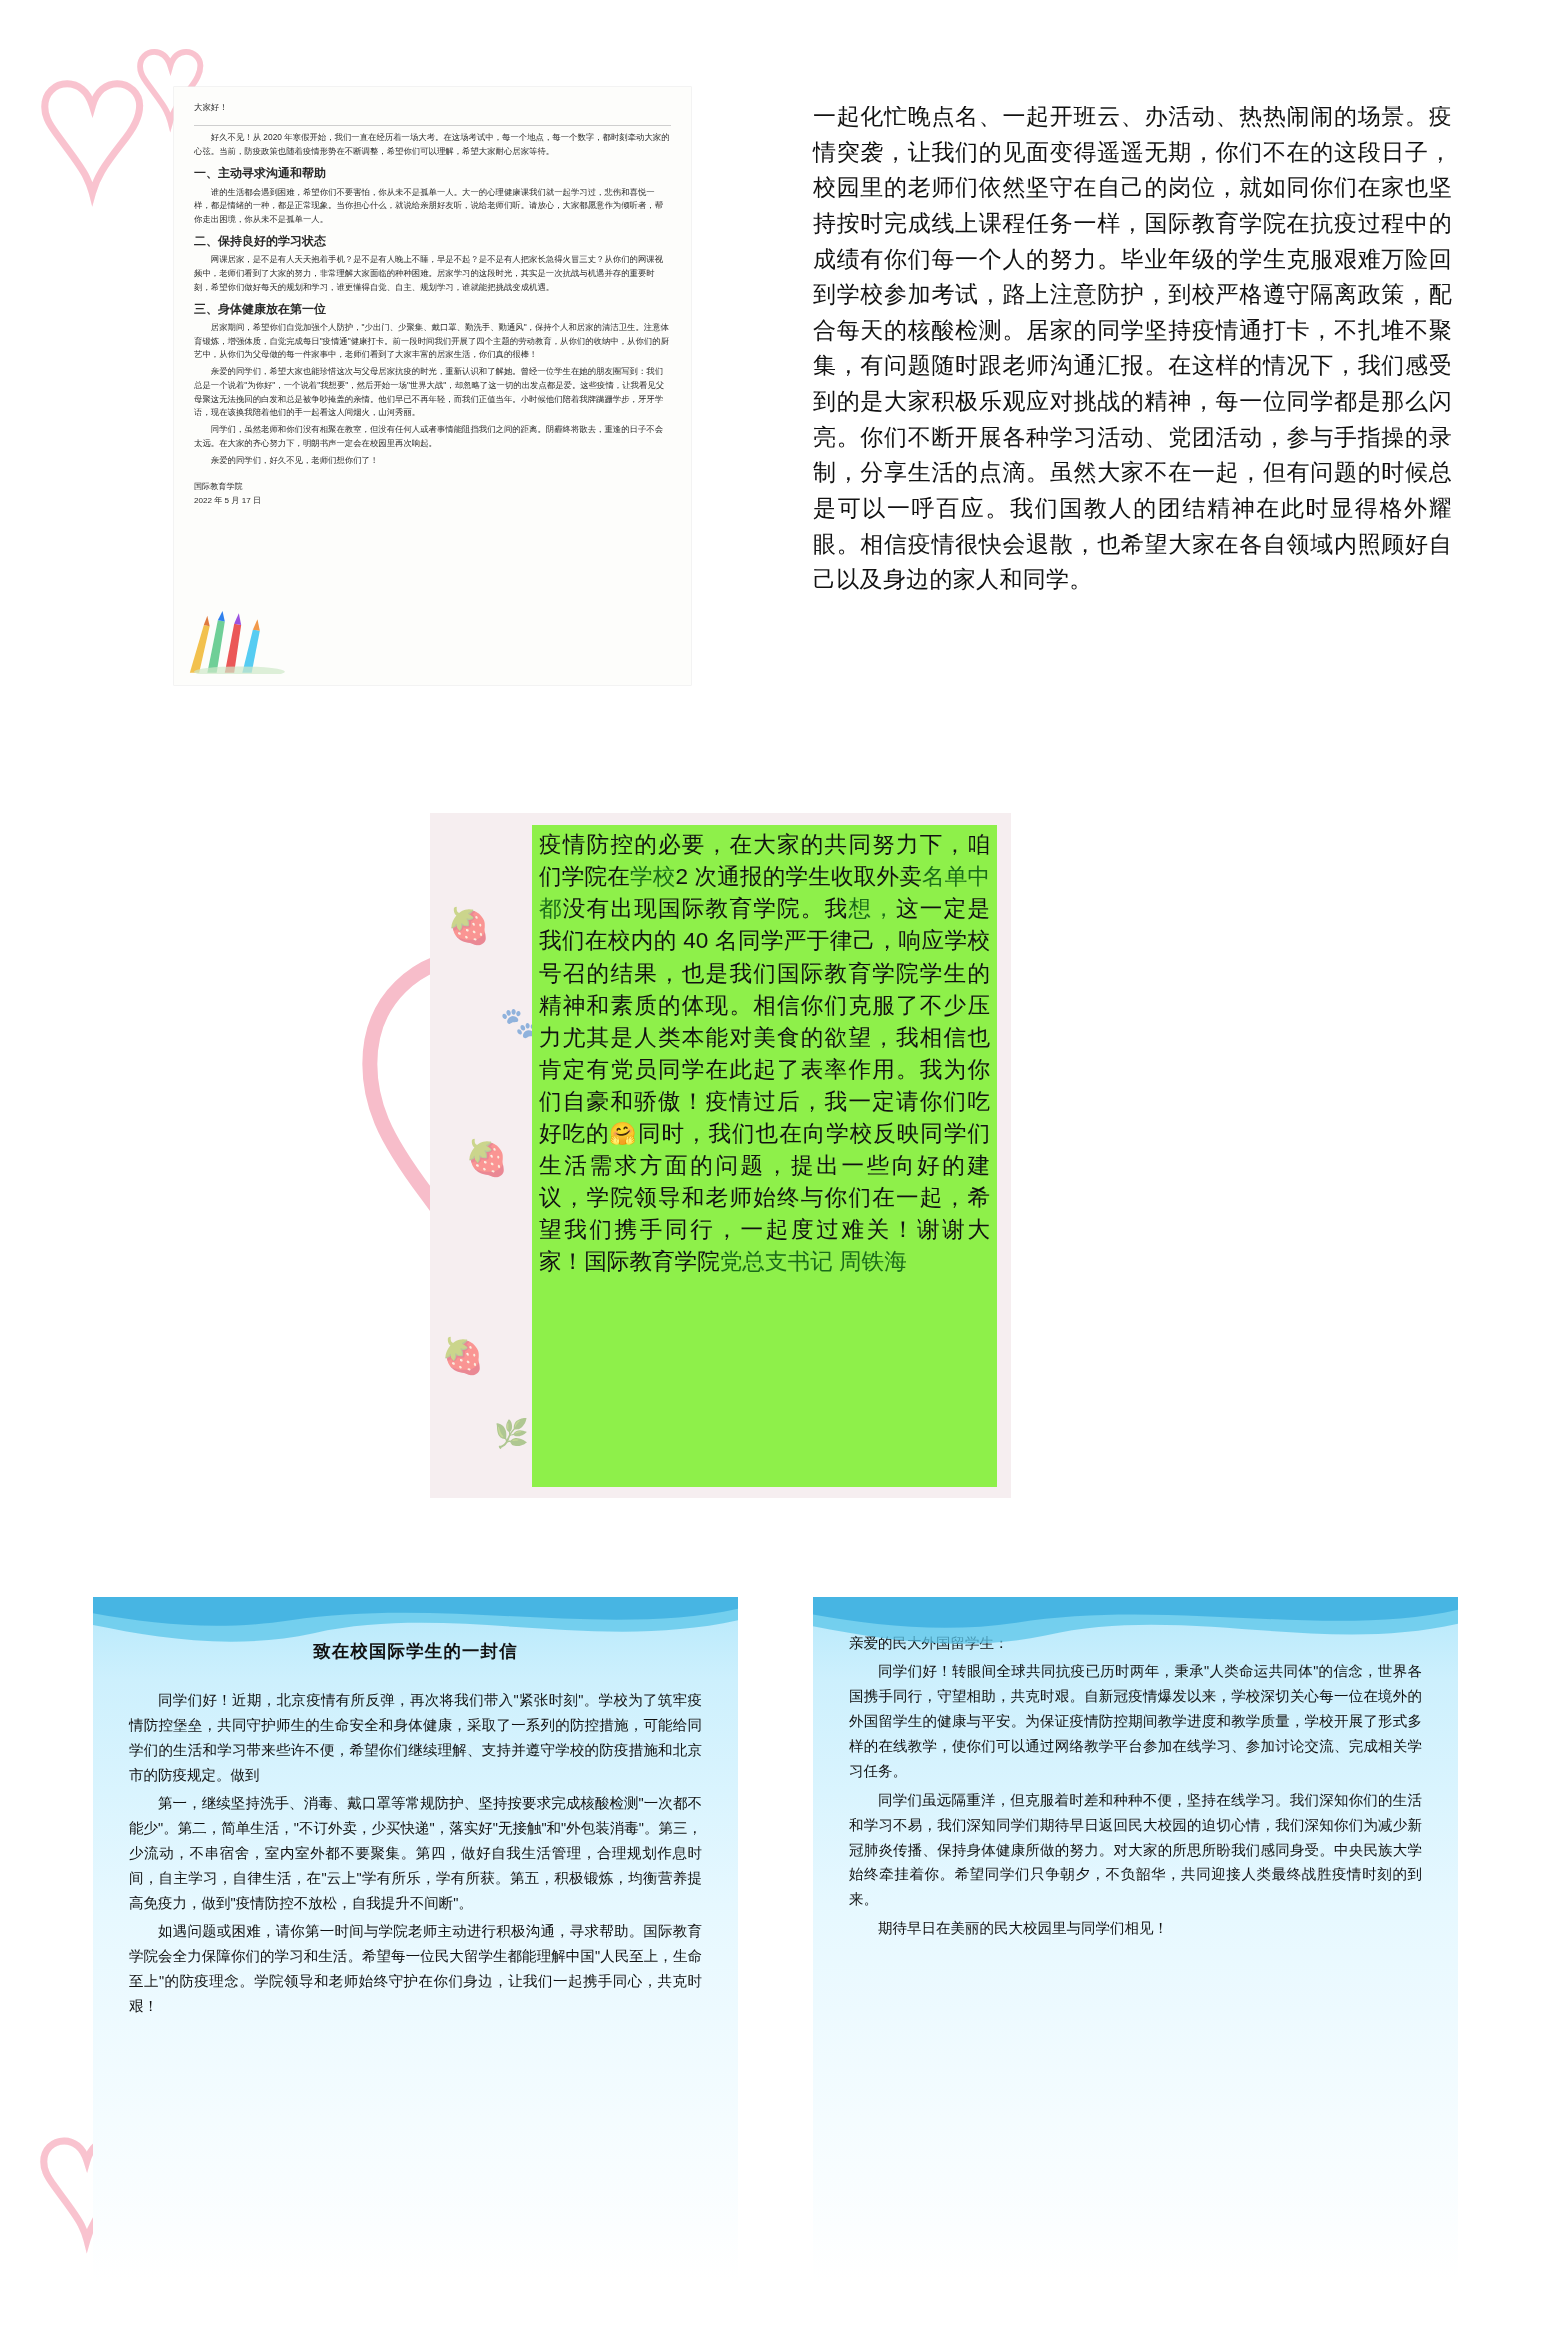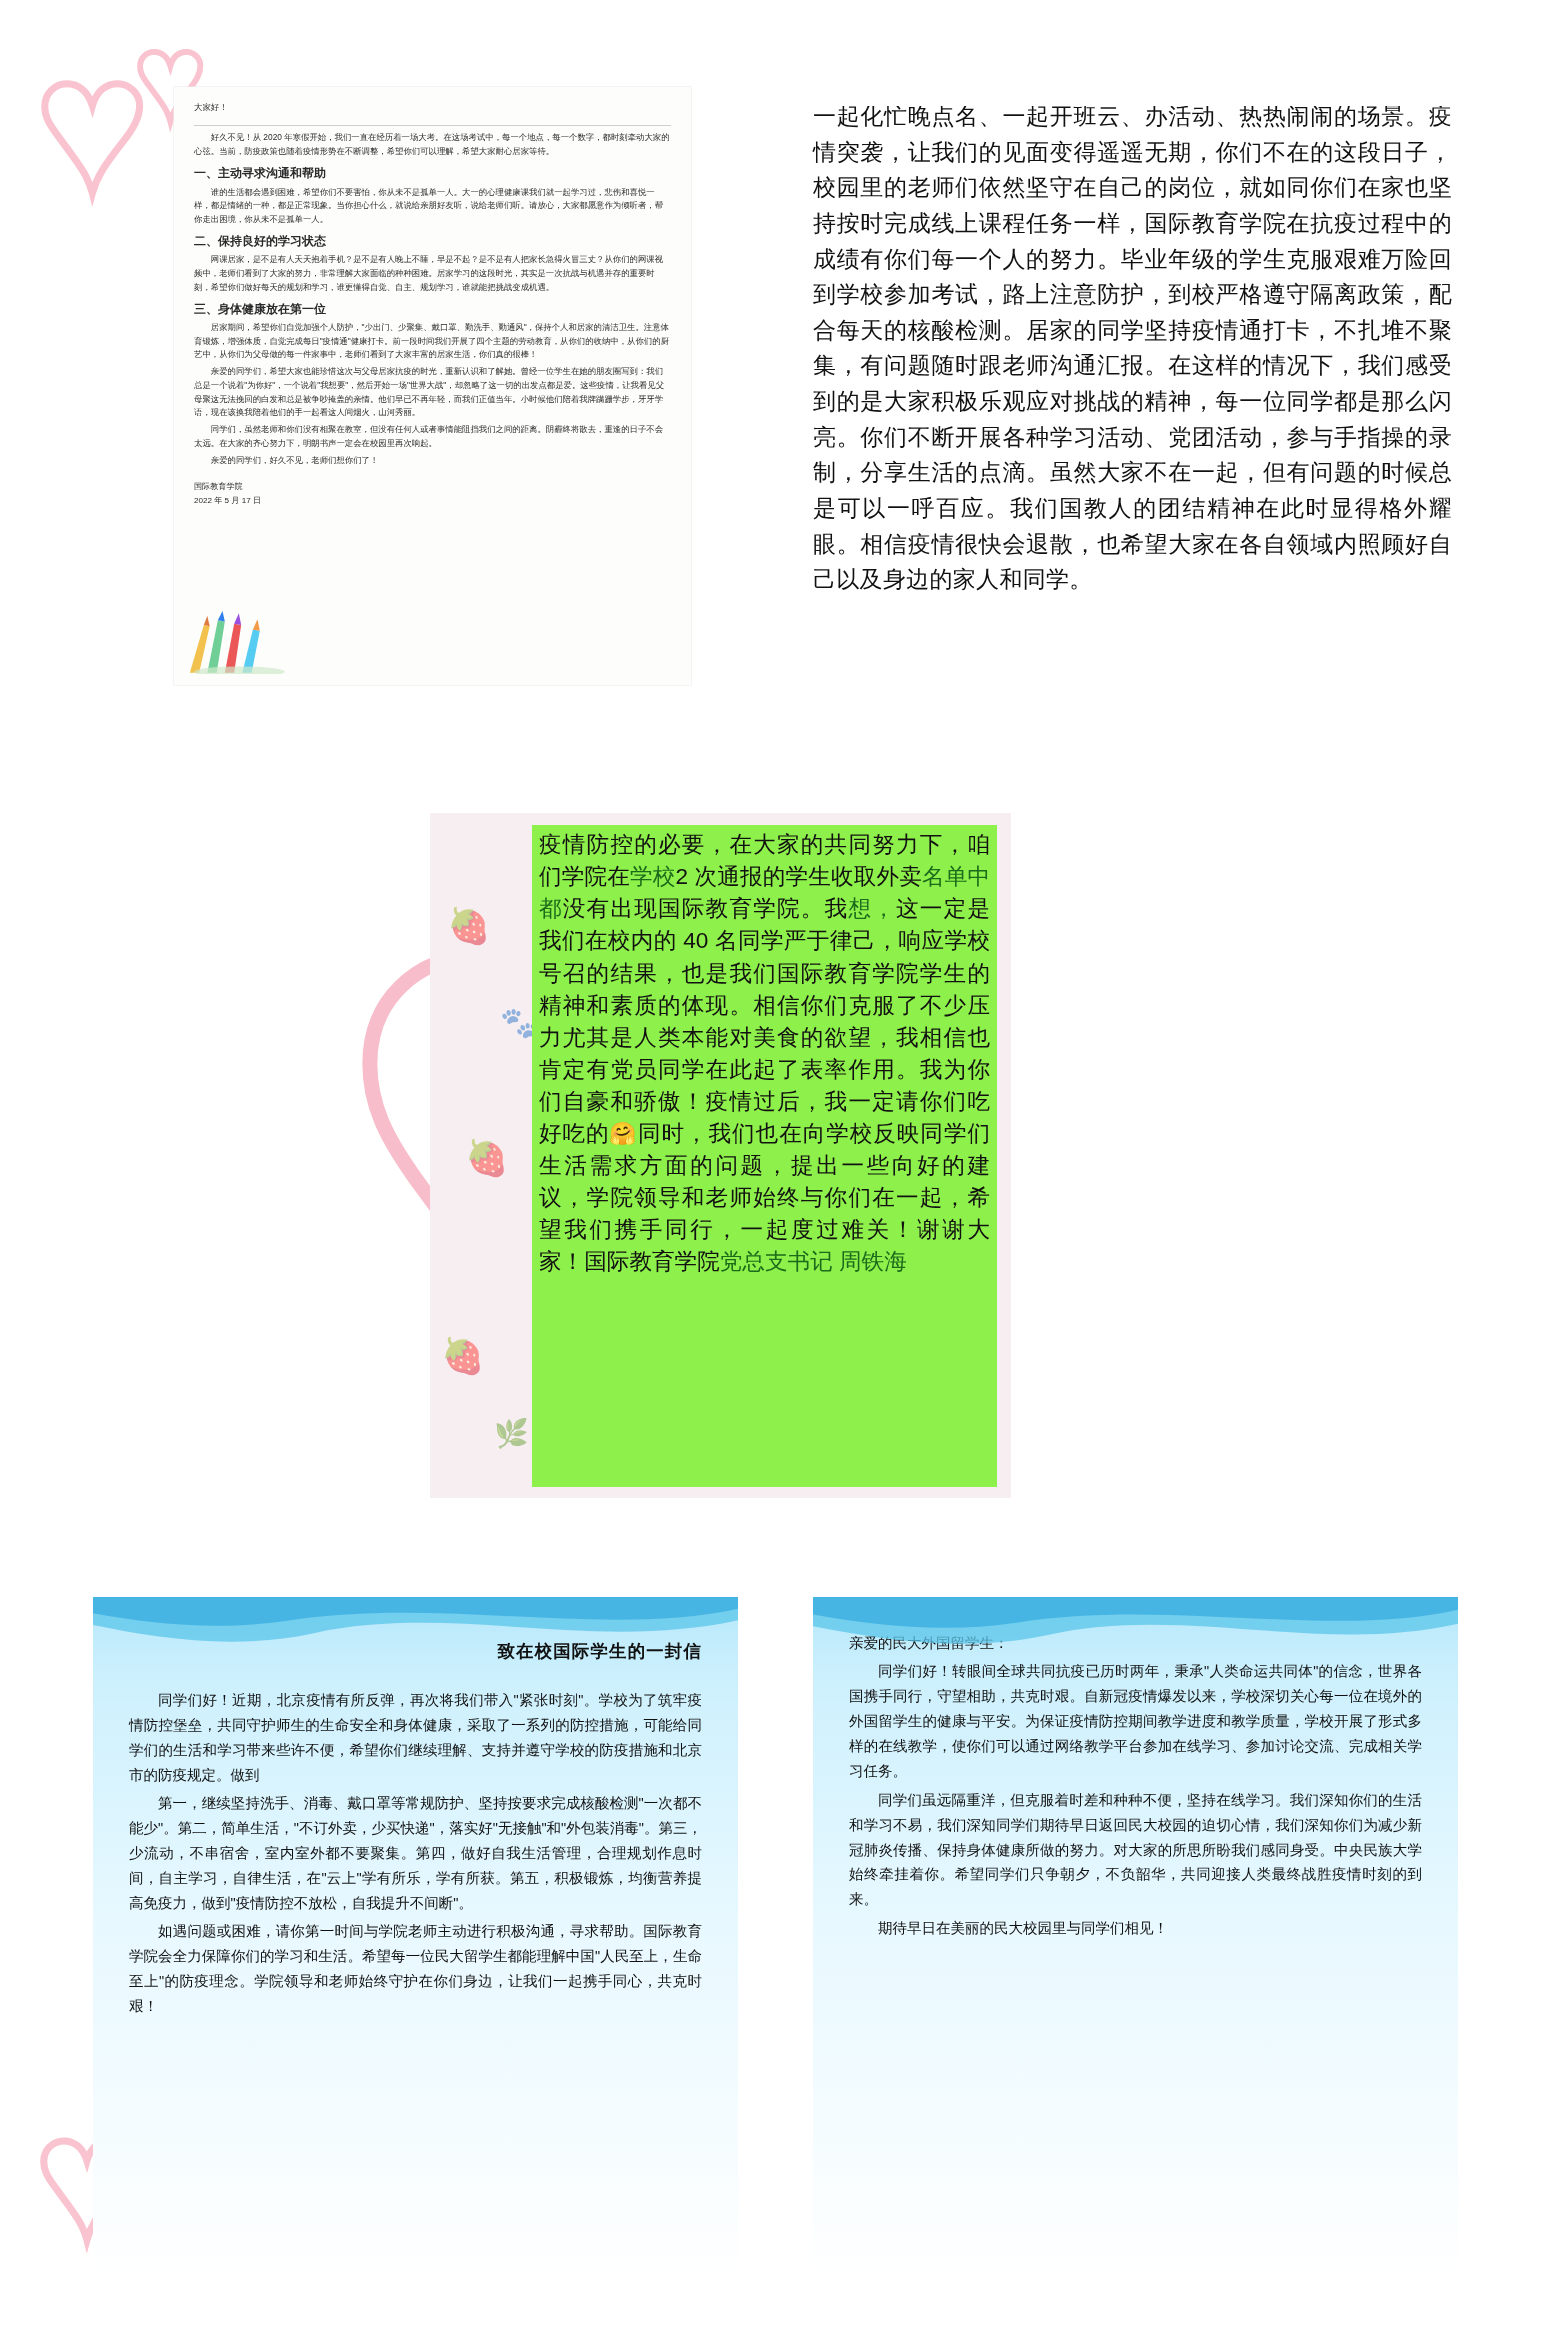--- a/index.html
+++ b/index.html
@@ -145,21 +145,21 @@
     padding: 34px 36px;
     color: #111;
     font-size: 14.5px;
     line-height: 1.72;
     text-align: justify;
     overflow: hidden;
   }
   .blue-left { left: 93px; }
   .blue-right { left: 813px; }
   .blue-letter .bl-title {
-    text-align: right;
+    text-align: center;
     font-size: 17.4px;
     font-weight: bold;
     margin: 5.8px 0 21px 0;
     letter-spacing: 1.2px;
   }
   .blue-letter p {
     margin: 0 0 3.5px 0;
     text-indent: 2em;
   }
   .blue-letter p.noind { text-indent: 0; }

